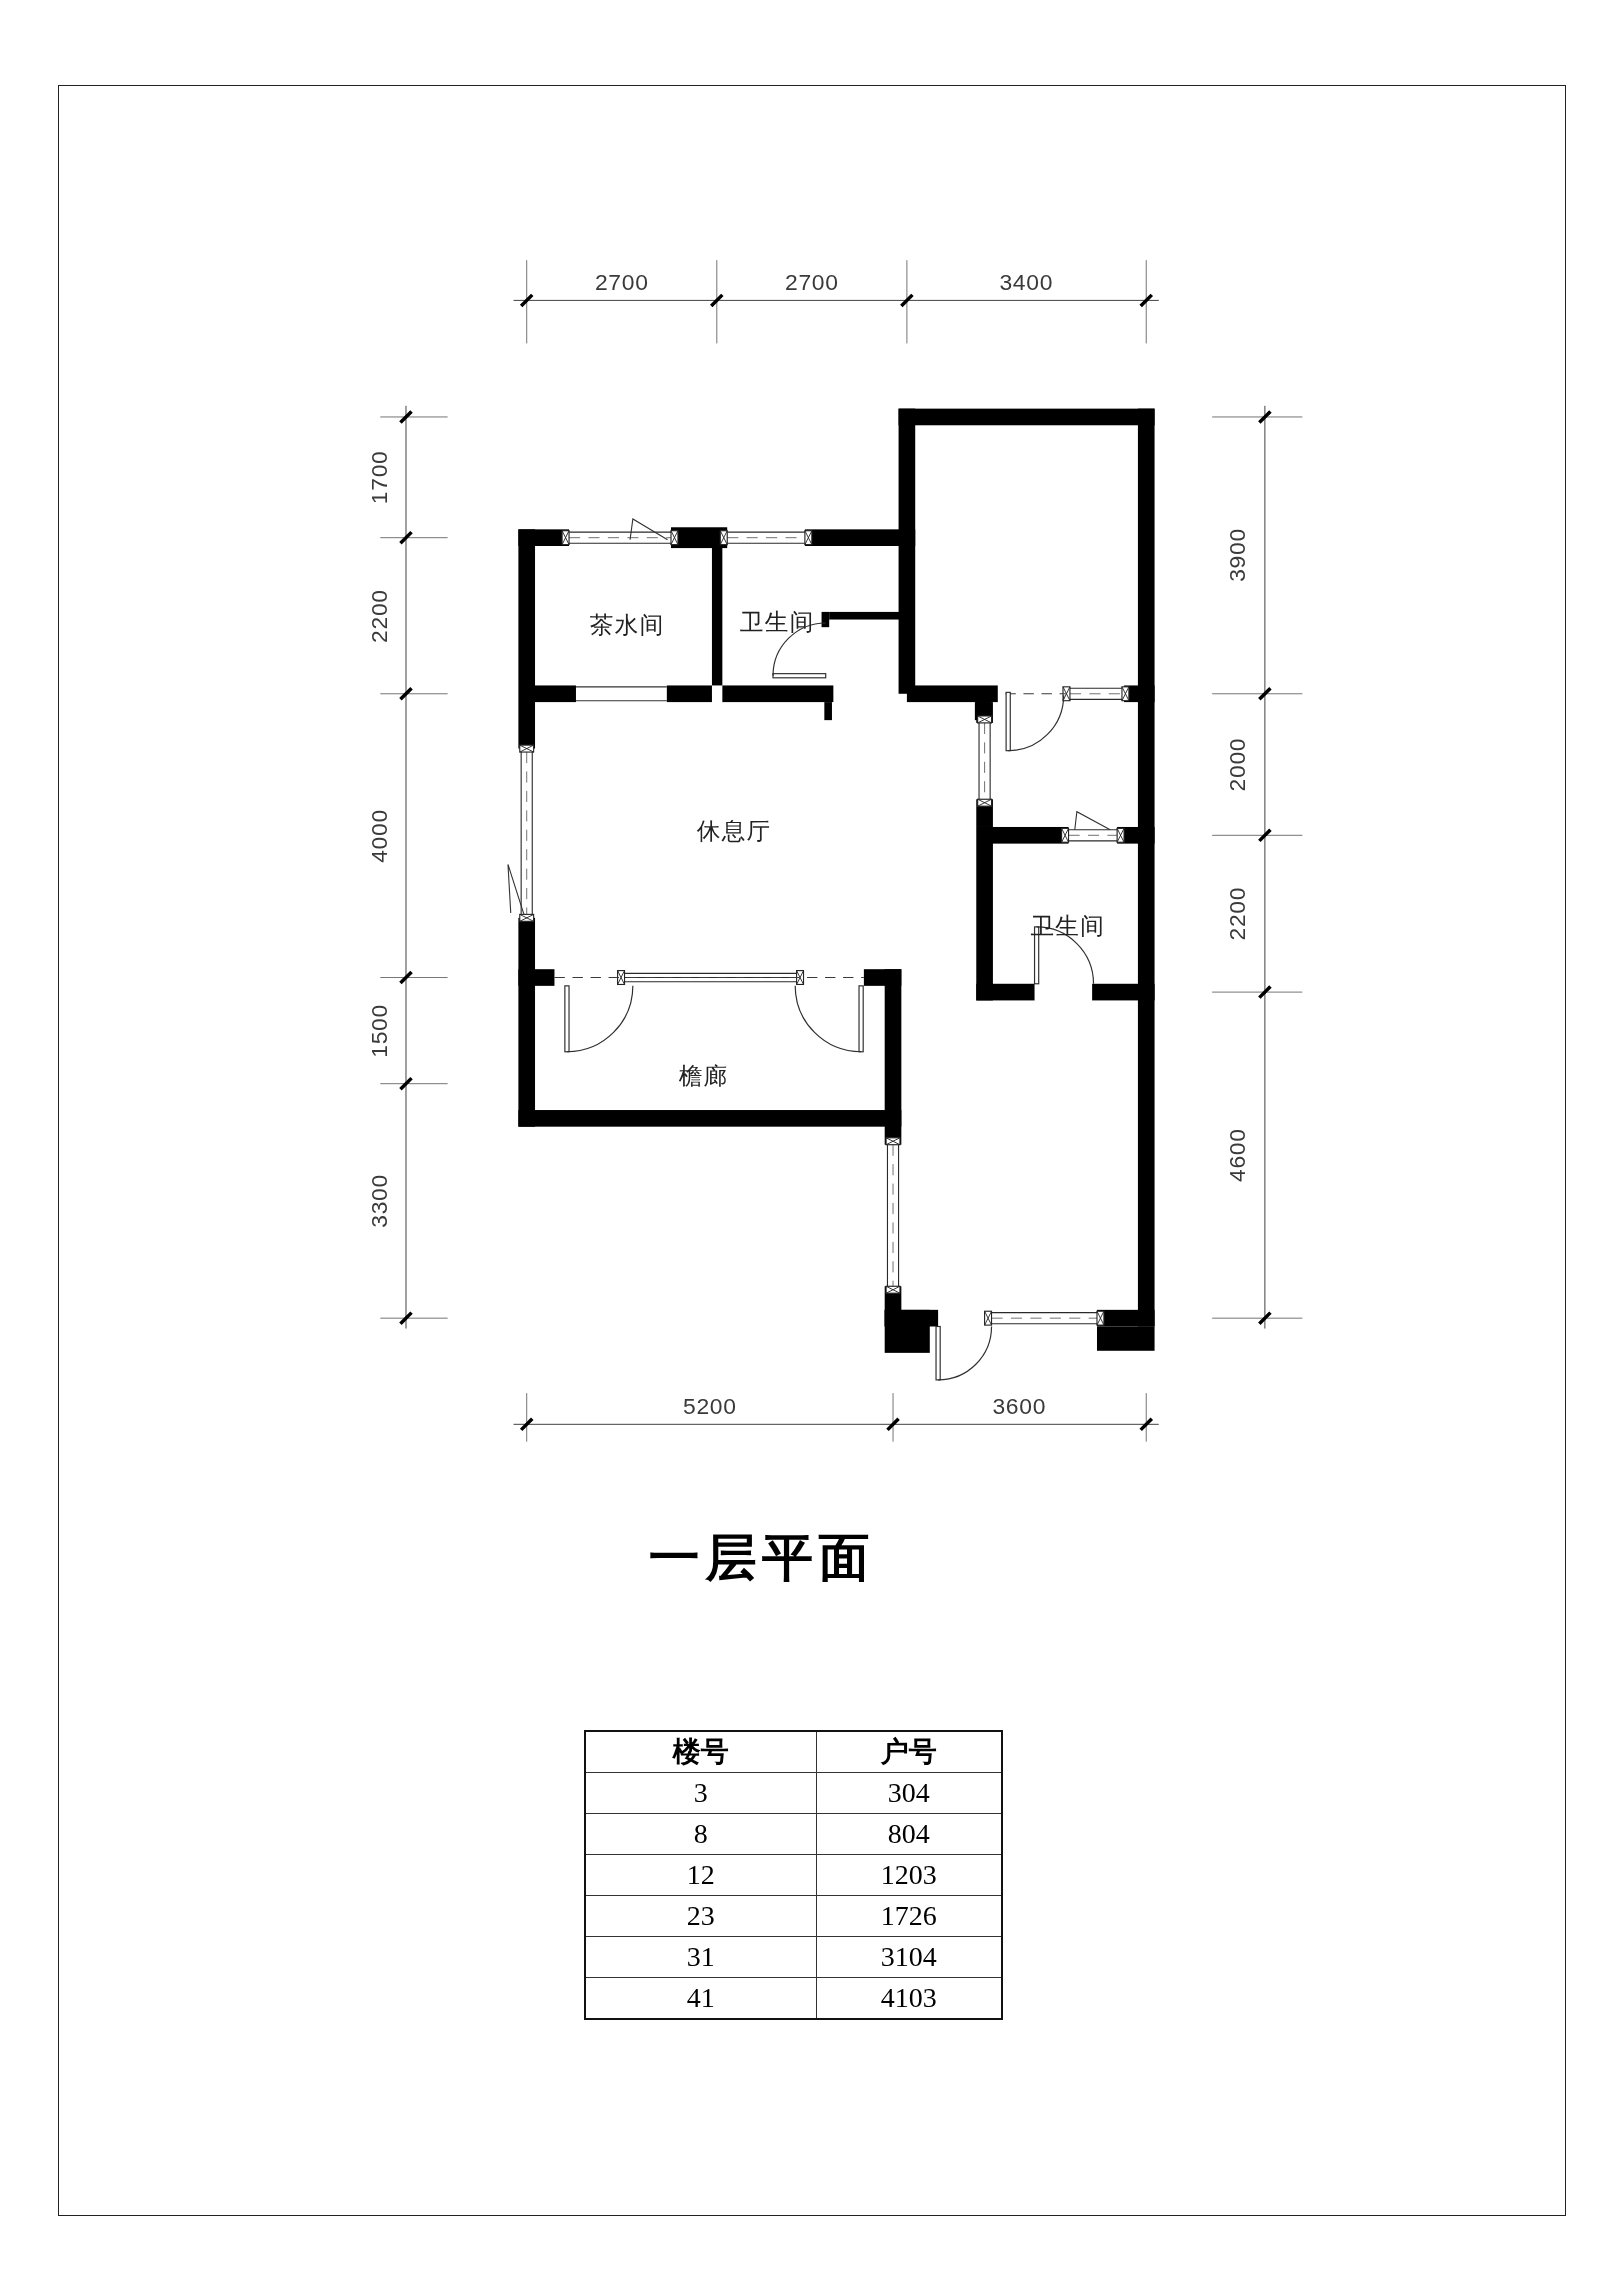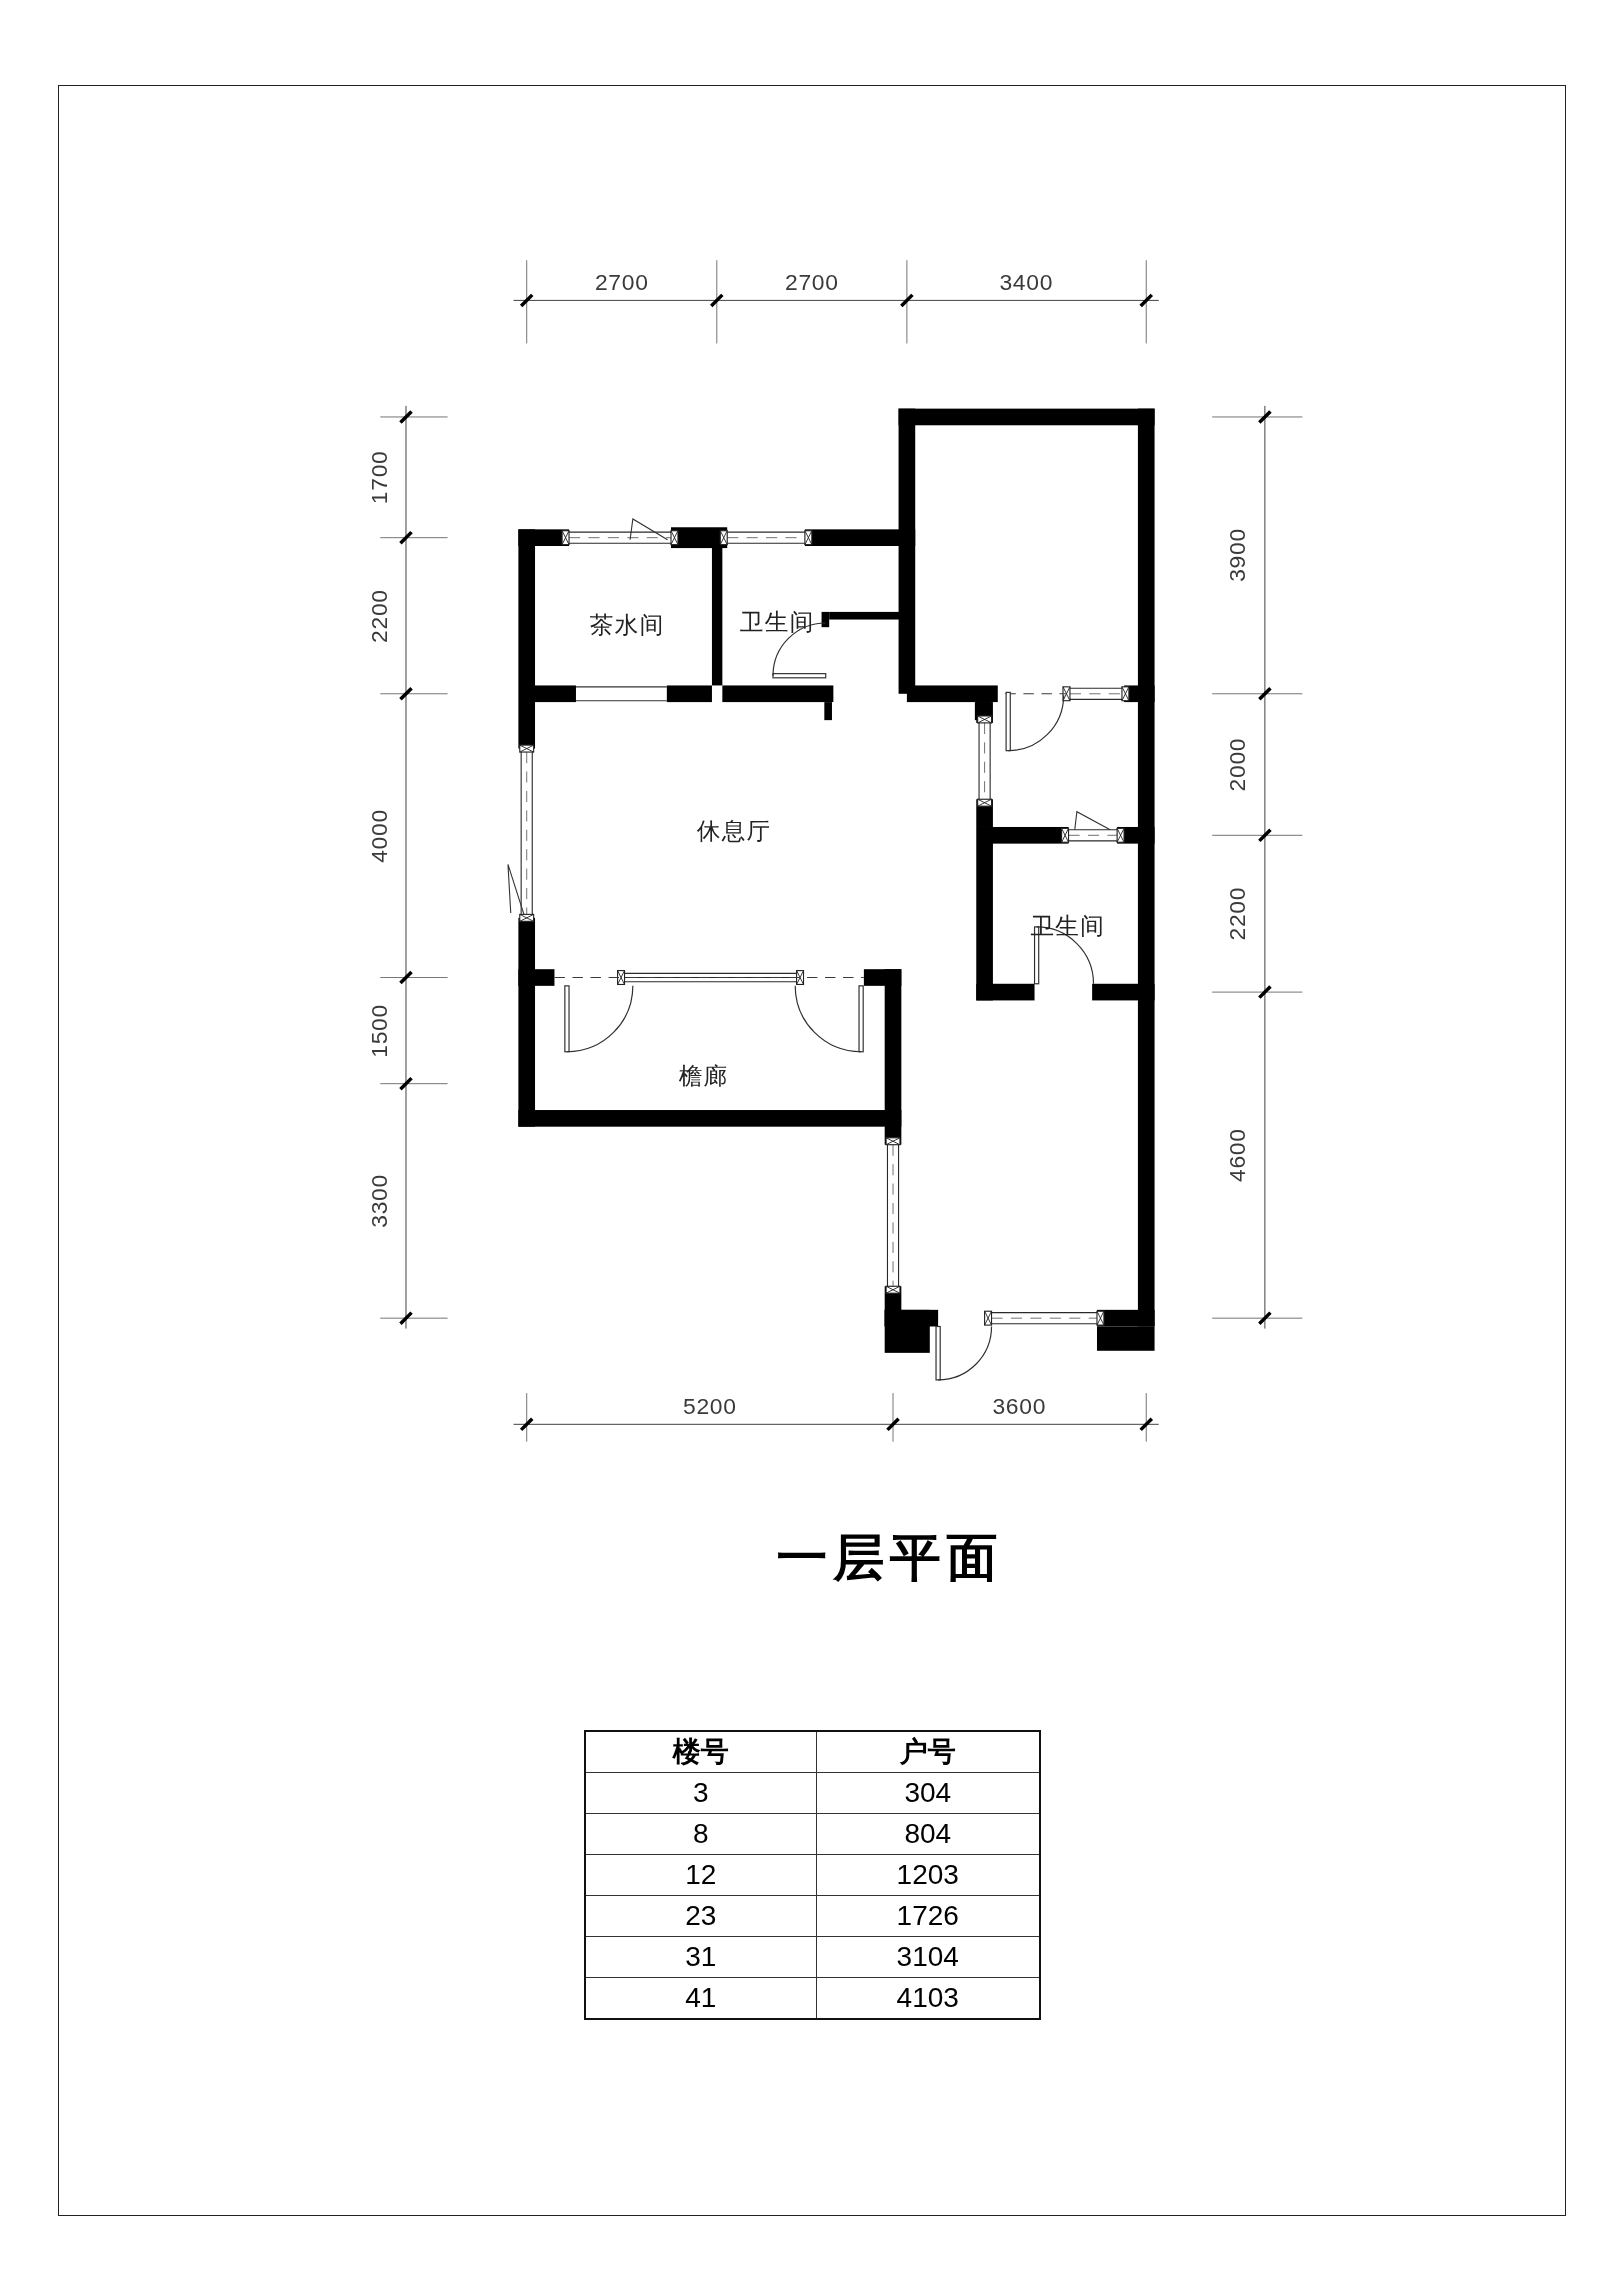--- a/index.html
+++ b/index.html
@@ -15,24 +15,24 @@
   .opendash{stroke:#3a3a3a;stroke-width:1.6;fill:none;stroke-dasharray:15 11;}
   .arc{stroke:#2f2f2f;stroke-width:1.7;fill:none;}
   .leaf{fill:#fff;stroke:#2f2f2f;stroke-width:1.7;}
   .dimline{stroke:#3c3c3c;stroke-width:1.4;fill:none;}
   .extline{stroke:#4a4a4a;stroke-width:1.1;fill:none;}
   .tick{stroke:#000;stroke-width:5;fill:none;}
   .dimtxt{font-size:33px;fill:#3a3a3a;letter-spacing:1px;}
   .roomtxt{font-size:34px;fill:#222;letter-spacing:2px;}
   .capbox{fill:#fff;stroke:#222;stroke-width:1.6;}
   .capx{stroke:#222;stroke-width:1.3;fill:none;}
-  #title{position:absolute;left:587px;top:1524px;width:416px;text-align:right;
+  #title{position:absolute;left:554px;top:1524px;width:416px;text-align:center;
          font-size:51px;font-weight:bold;color:#000;letter-spacing:5.6px;}
-  #unit-table{position:absolute;left:584px;top:1730px;width:457px;border-collapse:collapse;
-         border:2.1px solid #111;table-layout:fixed;}
+  #unit-table{position:absolute;left:584px;top:1730px;width:419px;border-collapse:collapse;
+         border:2.1px solid #111;table-layout:fixed;font-family:Liberation Serif, serif;}
   #unit-table td,#unit-table th{border:1.4px solid #333;text-align:center;vertical-align:middle;
          font-size:28px;color:#000;padding:0;height:40px;font-weight:normal;}
   #unit-table th{height:40px;font-weight:bold;}
   #unit-table col.c1{width:231px;}
 </style>
 </head>
 <body>
 
 <div id="sheet">
   <div id="frame"></div>

